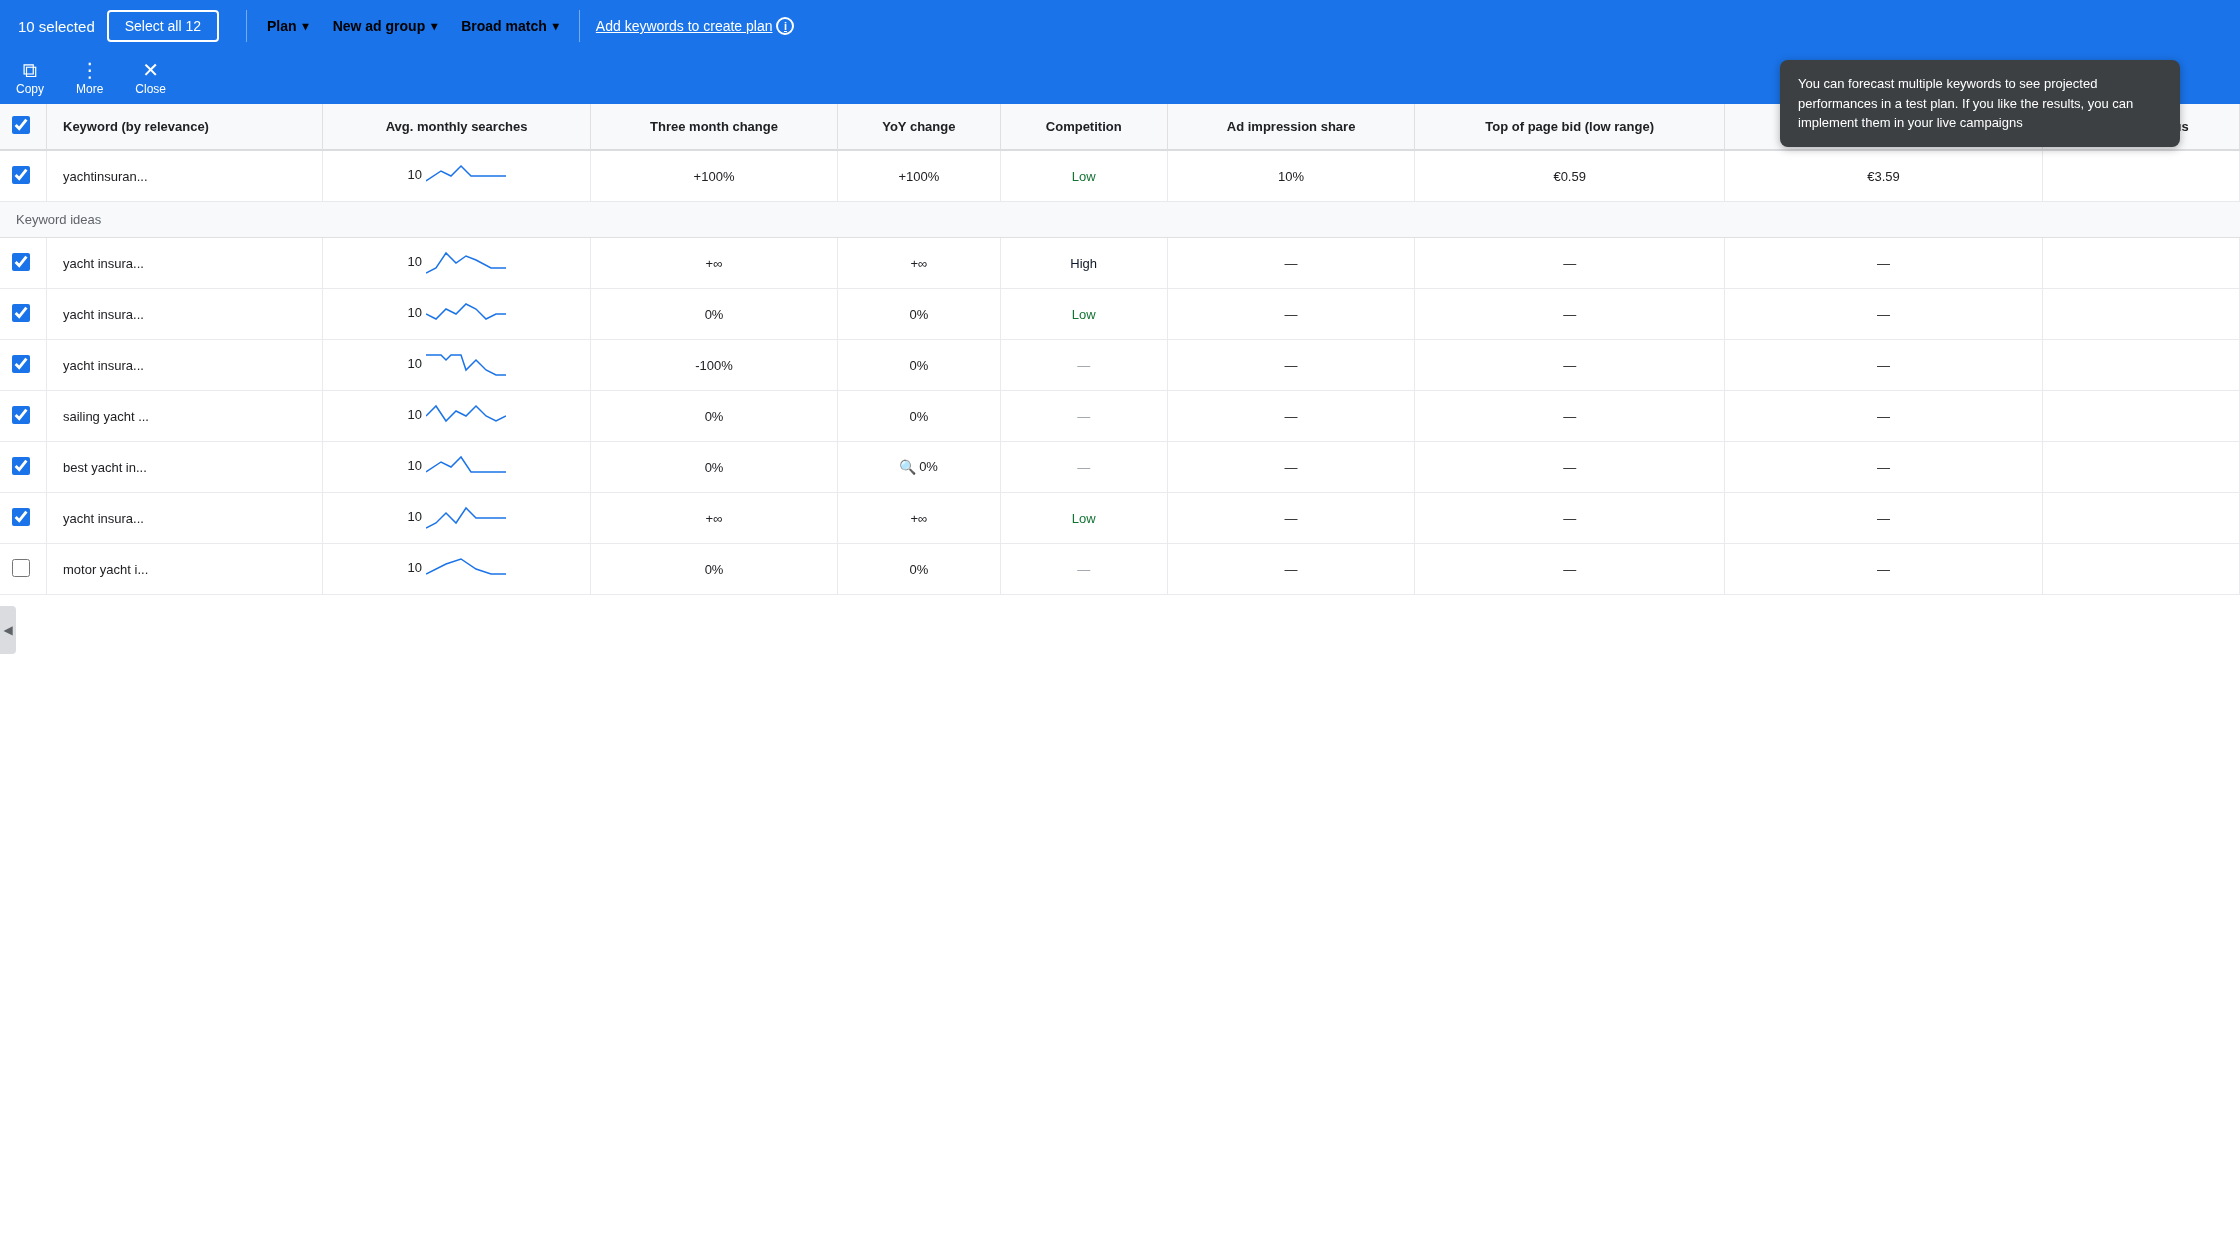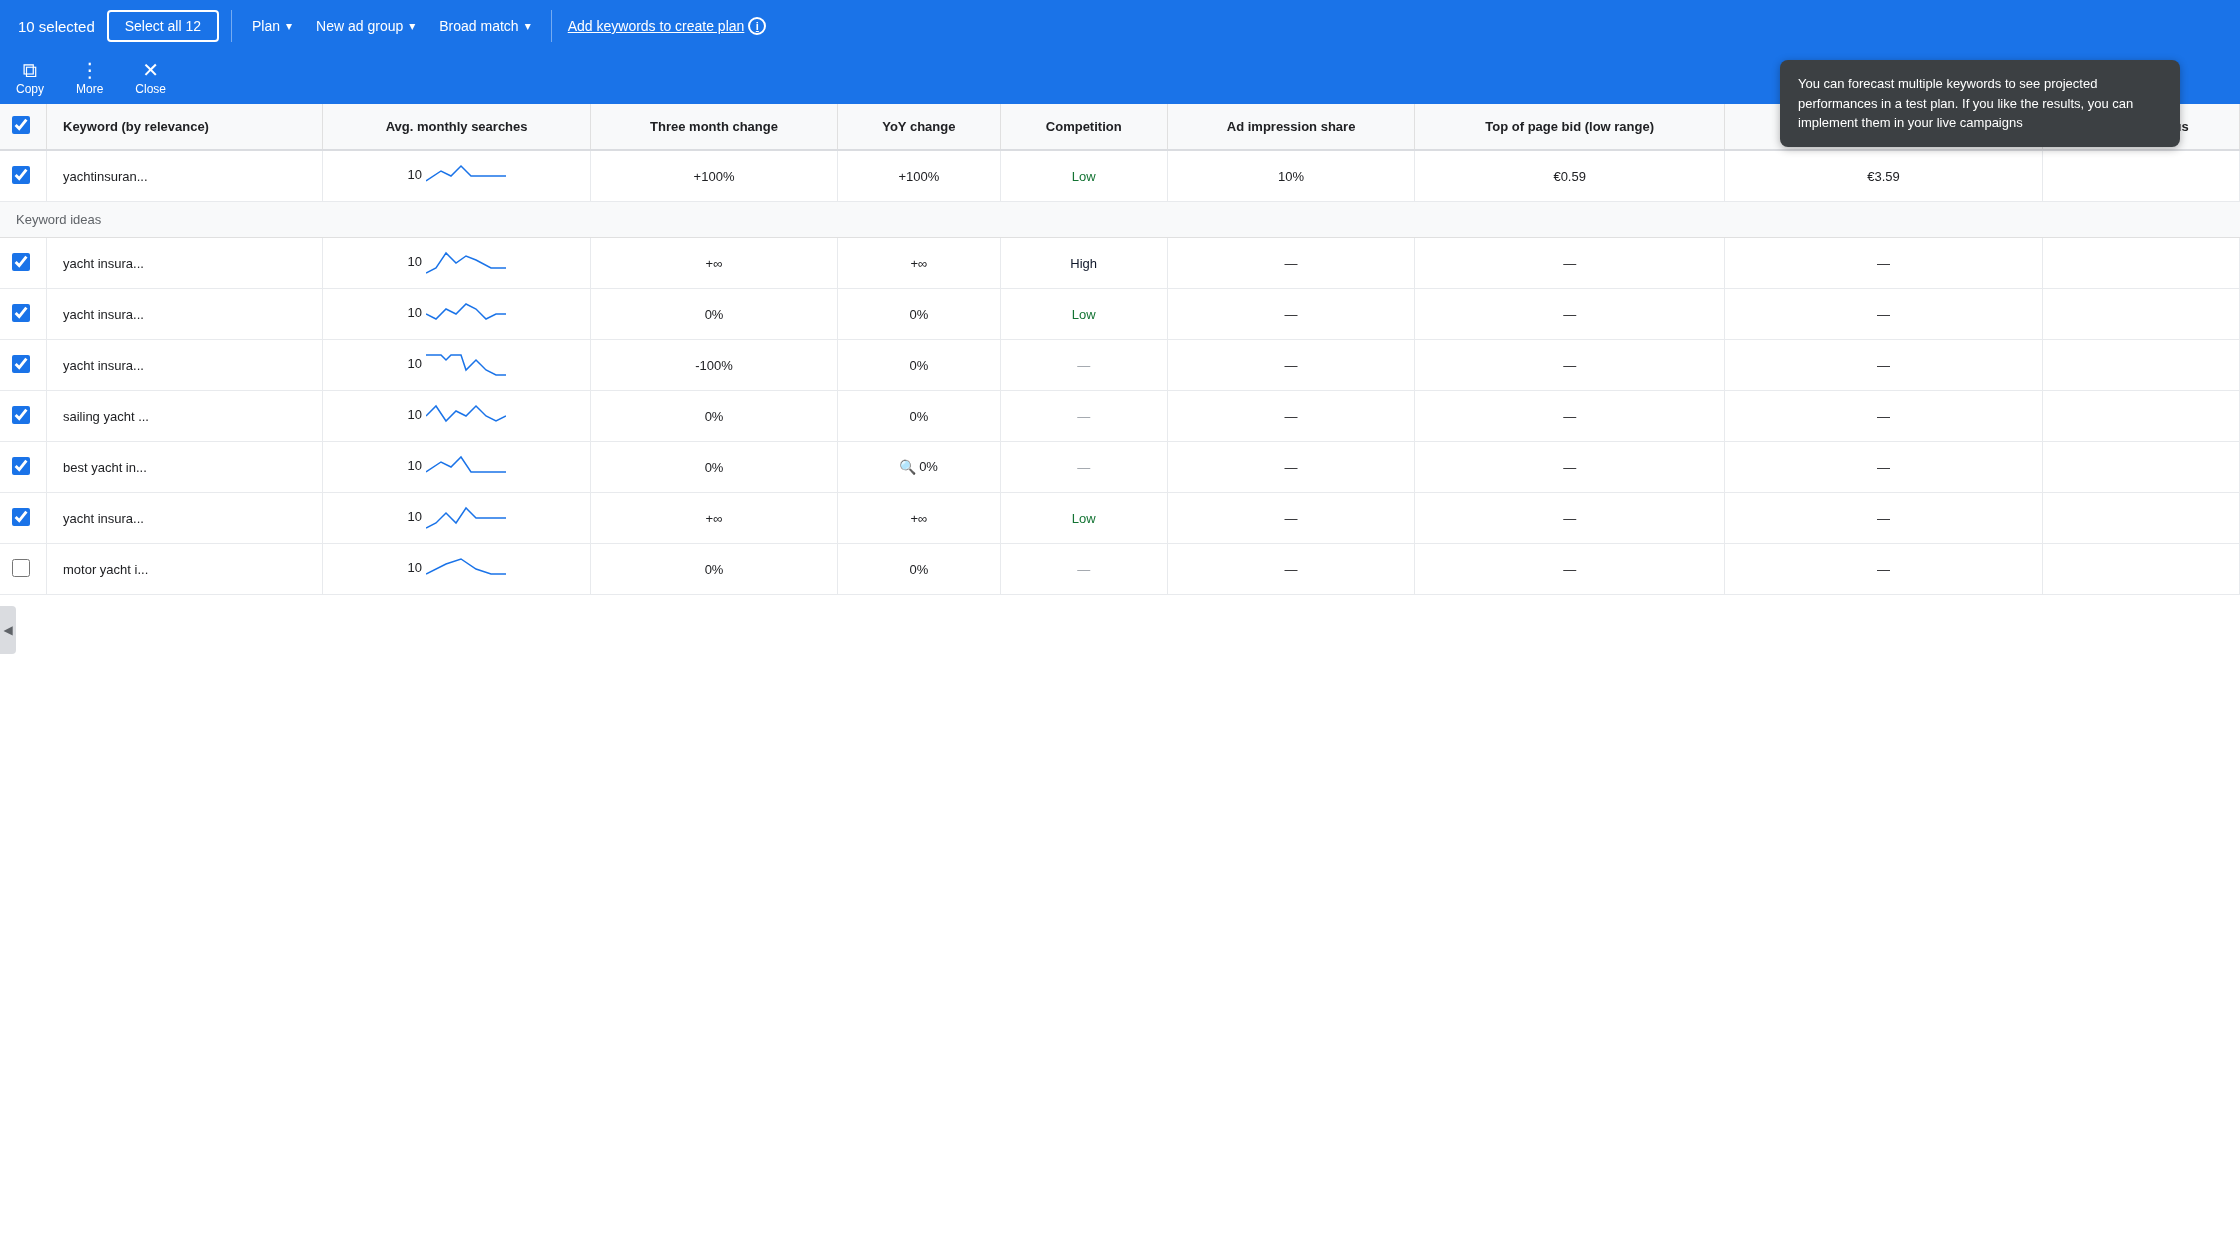--- a/index.html
+++ b/index.html
@@ -29,35 +29,35 @@
     }
     .select-all-btn {
       border: 2px solid #fff;
       background: transparent;
       color: #fff;
       padding: 6px 16px;
       border-radius: 4px;
       font-size: 14px;
       font-weight: 500;
       cursor: pointer;
-      margin-right: 4px;
+      margin-right: 19px;
       white-space: nowrap;
     }
     .divider-v {
       width: 1px;
       height: 32px;
       background: rgba(255,255,255,0.4);
       margin: 0 8px;
     }
     .top-bar-btn {
       background: transparent;
       border: none;
-      color: #ffffff;
+      color: #000000;
       font-size: 14px;
-      font-weight: 400;
+      font-weight: 700;
       cursor: pointer;
       padding: 6px 12px;
       display: flex;
       align-items: center;
       gap: 6px;
       border-radius: 4px;
       white-space: nowrap;
     }
     .dropdown-arrow {
       font-size: 12px;

